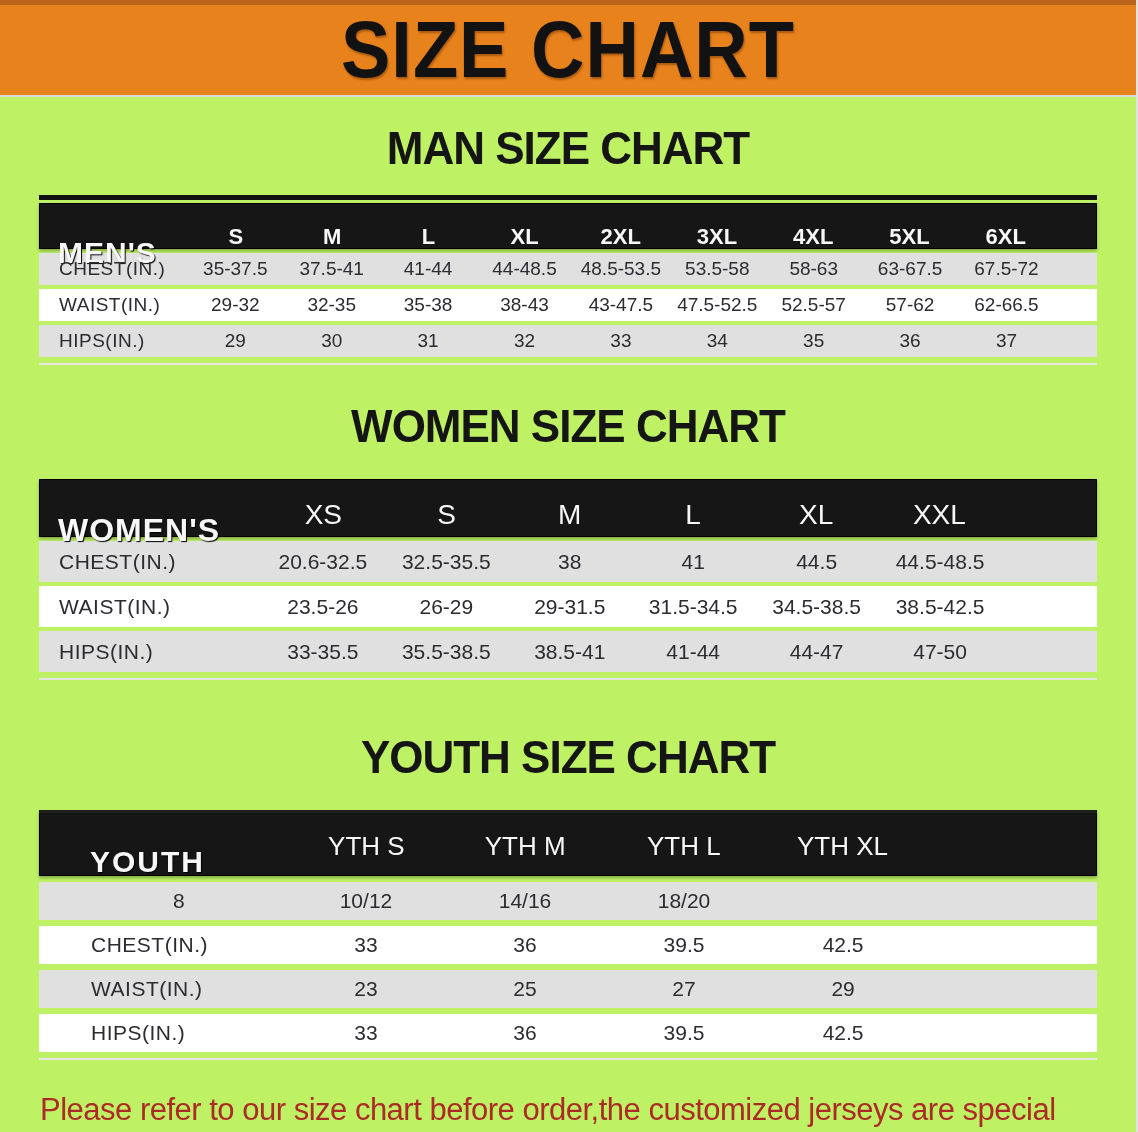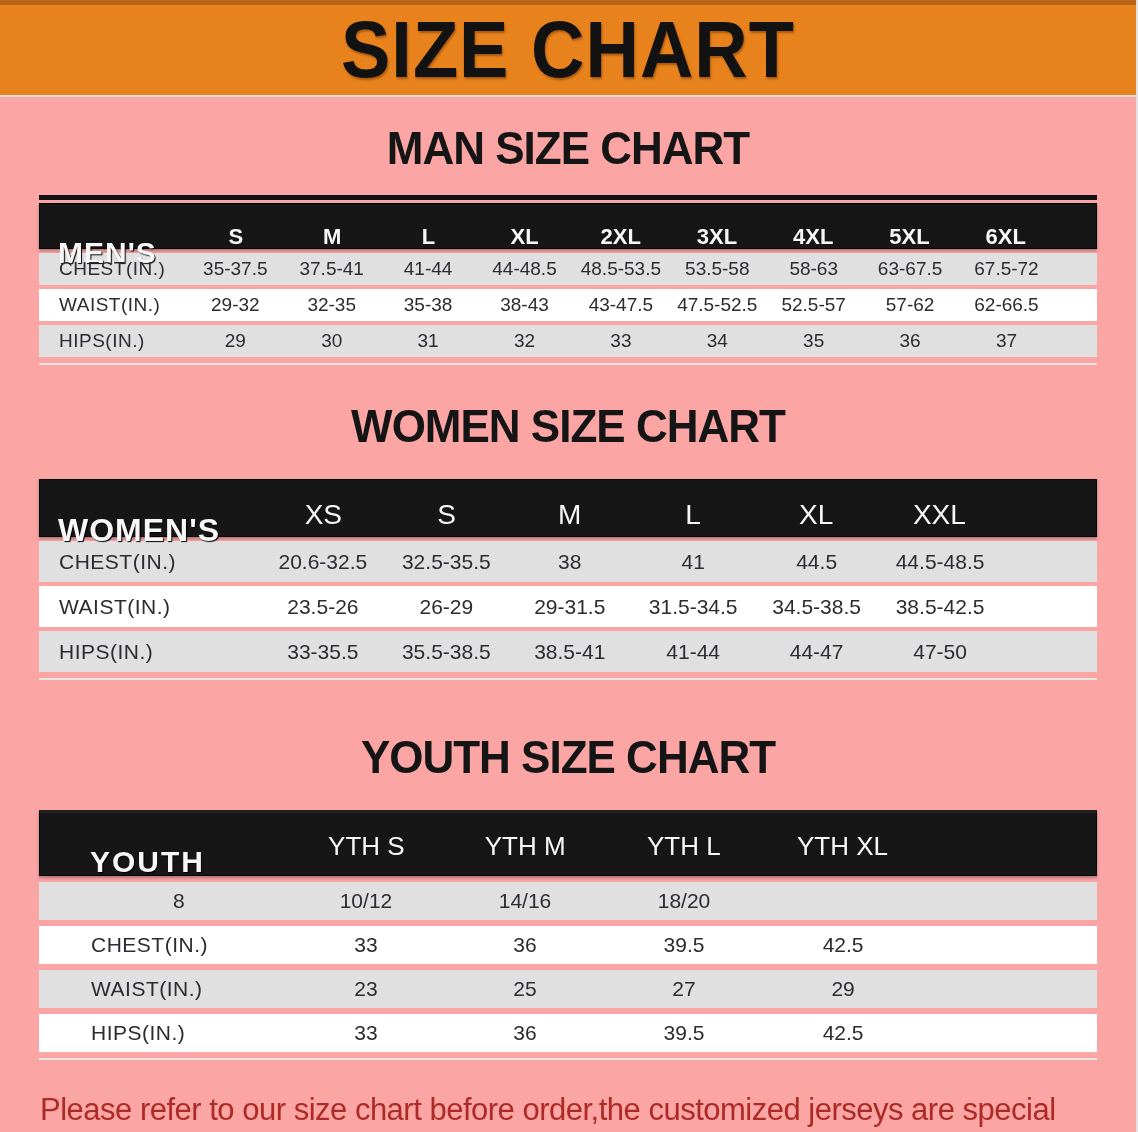--- a/index.html
+++ b/index.html
@@ -1,19 +1,19 @@
 <!DOCTYPE html>
 <html><head>
 <meta charset="utf-8">
 <style>
   * { margin:0; padding:0; box-sizing:border-box; }
   body { background:#ffffff; font-family:"Liberation Sans", sans-serif; }
   .page {
     position:relative; width:1138px; height:1132px; margin:0 auto;
-    background:#fca5a5; overflow:hidden; border-right:2px solid #e2e2e2;
+    background:#bef264; overflow:hidden; border-right:2px solid #e2e2e2;
   }
   
   .banner {
     height:97px; width:100%;
     background:#E8821C;
     border-top:5px solid #b9641a;
     border-bottom:2px solid #d8d8d8;
     display:flex; align-items:center; justify-content:center;
   }
   .banner-title {

